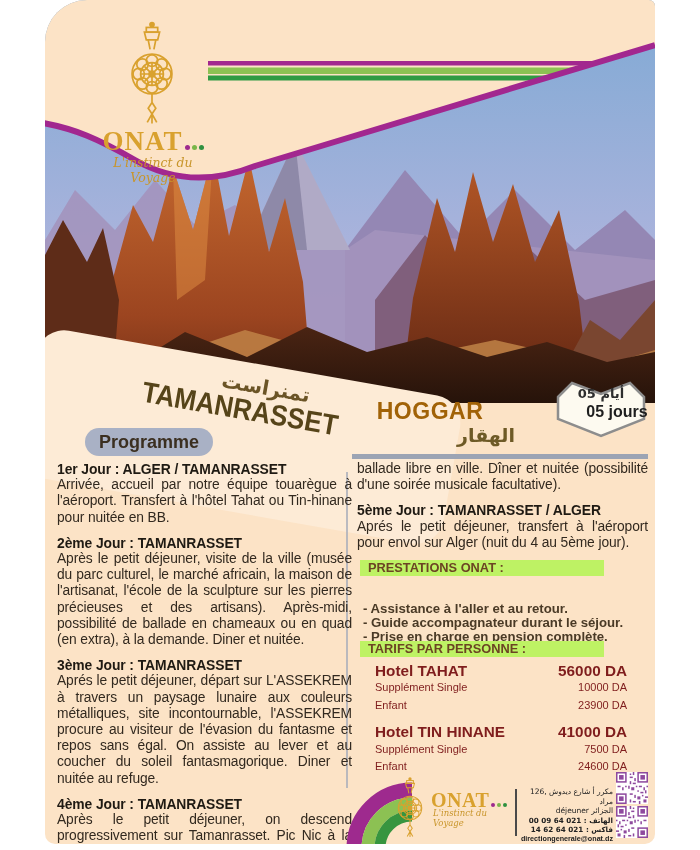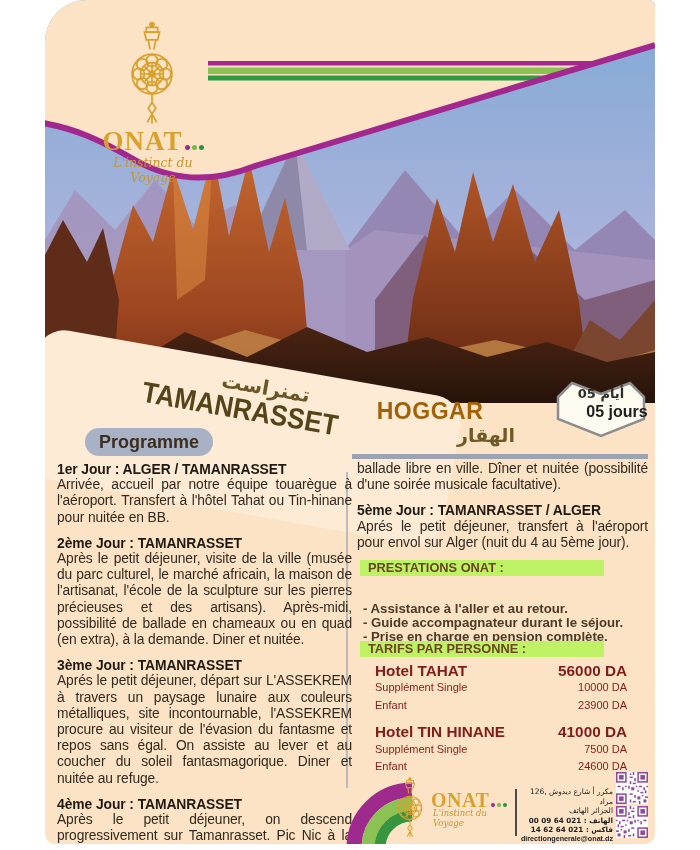--- a/index.html
+++ b/index.html
@@ -289,21 +289,21 @@
       </g>
       <use href="#onat-emblem" transform="translate(65,38) scale(0.56)"></use>
     </svg>
     <div id="ft-brand" class="abs">
       <span>ONAT</span><span><span class="dot" style="background:#9e2a8e;width:4px;height:4px"></span><span class="dot" style="background:#7ab648;width:4px;height:4px"></span><span class="dot" style="background:#2f9140;width:4px;height:4px"></span></span>
     </div>
     <div id="ft-tagline" class="abs">L'instinct du Voyage</div>
     <div id="ft-divider" class="abs"></div>
     <div id="contact" class="abs">
       <div class="ar" dir="ltr">126, مكرر أ شارع ديدوش مراد</div>
-      <div class="ar" dir="rtl">الجزائر الهاتف</div>
+      <div class="ar" dir="rtl">الجزائر déjeuner</div>
       <div class="ar b" dir="rtl">الهاتف : 021 64 09 00</div>
       <div class="ar b" dir="rtl">فاكس : 021 64 62 14</div>
       <div class="b">directiongenerale@onat.dz</div>
       <div class="b">www.onat.dz</div>
     </div>
     <svg id="qr1" class="abs qr" viewBox="0 0 21 21">
       <rect width="21" height="21" fill="#ffffff"></rect>
         <use href="#qr-pattern"></use>
     </svg>
     <svg id="qr2" class="abs qr" viewBox="0 0 21 21">

